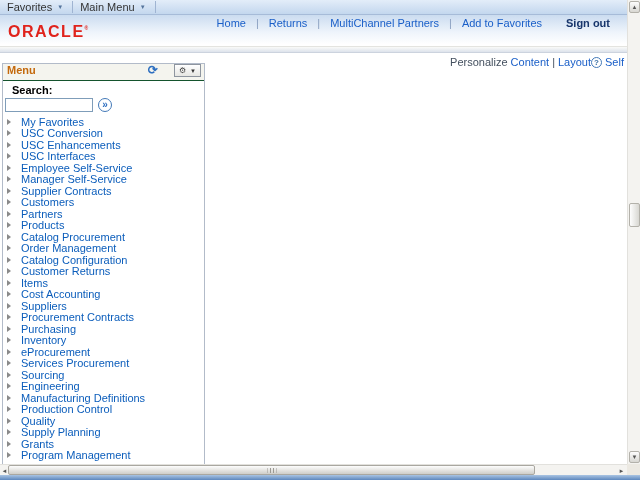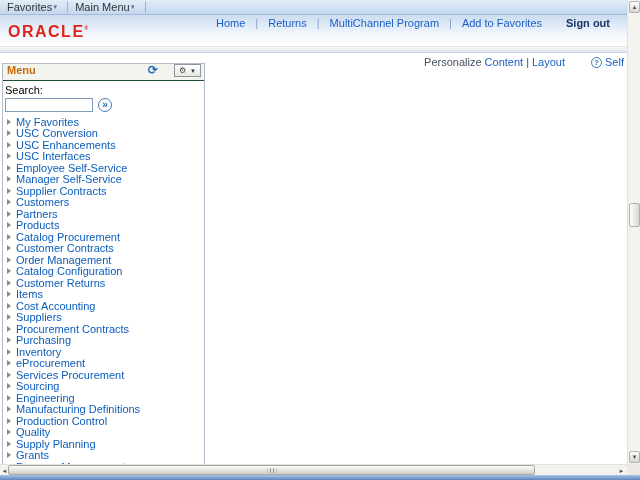--- a/index.html
+++ b/index.html
@@ -6,59 +6,59 @@
   html,body { width:640px; height:480px; overflow:hidden; }
   body { font-family:"Liberation Sans", sans-serif; background:#fff; }
   a { text-decoration:none; cursor:pointer; }
 
   .viewport { width:640px; height:480px; position:relative; overflow:hidden; background:#fff; }
   .main-row { display:flex; height:464px; }
   .content { width:627px; display:flex; flex-direction:column; overflow:hidden; }
 
   
   .topbar { height:15px; background:linear-gradient(#e3edf9,#c3d7ee); border-bottom:1px solid #a6bbd8; display:flex; align-items:stretch; font-size:11px; color:#333; flex:0 0 15px; }
-  .tb-item { padding:0 9px 0 7px; display:flex; align-items:center; gap:0; cursor:pointer; }
+  .tb-item { padding:0 9px 0 7px; display:flex; align-items:center; gap:5px; cursor:pointer; }
   .tb-sep { width:1px; background:#9fb4d2; margin:1px 0; }
   .dd-arrow { font-size:6px; color:#55749c; line-height:1; }
 
   
   .banner { height:31px; background:linear-gradient(#cbdcf0,#eef4fb 55%,#ffffff 95%); position:relative; flex:0 0 31px; }
   .logo { position:absolute; left:8px; top:9px; color:#e0231c; font-size:16px; font-weight:bold; letter-spacing:1.5px; line-height:1; }
   .logo sup { font-size:5px; vertical-align:7px; letter-spacing:0; }
   .banner-links { position:absolute; right:17px; top:2px; font-size:11px; display:flex; align-items:center; white-space:nowrap; }
   .blink { color:#1a5fc8; }
   .blsep { color:#8aa0c0; margin:0 10px; }
   .signout { color:#17356b; font-weight:bold; margin-left:24px; cursor:pointer; }
 
   .band { height:7px; background:linear-gradient(#fafaf8,#dde3ec); border-top:1px solid #e4e4e0; border-bottom:1px solid #ccd3de; flex:0 0 7px; }
 
   
   .body-area { flex:1; display:flex; position:relative; background:#fff; overflow:hidden; }
-  .util-row { position:absolute; top:3px; right:3px; font-size:11px; color:#44505f; display:flex; align-items:center; gap:26px; white-space:nowrap; }
+  .util-row { position:absolute; top:3px; right:3px; font-size:11px; color:#44505f; display:flex; align-items:center; white-space:nowrap; }
   .util-row a { color:#1a5fc8; }
   .usep { color:#44505f; margin:0 3px; }
   .help-group { display:flex; align-items:center; gap:3px; }
   .help-icon { width:11px; height:11px; border:1px solid #4379b8; border-radius:50%; color:#3a6ea5; font-size:8px; font-weight:bold; display:flex; align-items:center; justify-content:center; }
 
   
   .left-col { width:203px; margin:10px 0 0 2px; border:1px solid #b2bbc9; border-bottom:none; display:flex; flex-direction:column; overflow:hidden; background:#fff; flex:0 0 203px; }
   .pagelet-header { height:17px; background:#f4f4ee; border-bottom:1px solid #14532d; display:flex; align-items:flex-start; padding:0 3px 0 4px; font-size:11px; flex:0 0 17px; }
   .menu-title { color:#c4690c; font-weight:bold; flex:1; }
   .refresh-icon { color:#2e6fc0; font-size:12px; font-weight:bold; margin-right:16px; cursor:pointer; line-height:1; }
   .gear-btn { border:1px solid #8e959f; background:linear-gradient(#ffffff,#e6e6e2); font-size:8px; height:13px; padding:0 4px; display:flex; align-items:center; gap:4px; color:#444; cursor:pointer; }
   .gear-btn .dd-arrow { font-size:6px; color:#333; }
 
   .search-area { padding:3px 2px 2px 2px; }
-  .search-label { font-size:11px; font-weight:normal; color:#000; margin:0 0 2px 0; }
+  .search-label { font-size:11px; font-weight:bold; color:#000; margin:0 0 2px 7px; }
   .search-row { display:flex; align-items:center; gap:5px; }
   .search-input { width:88px; height:14px; border:1px solid #7f9db9; font-size:11px; padding:0 2px; font-family:"Liberation Sans",sans-serif; }
   .go-btn { width:14px; height:14px; border:1px solid #4379b8; border-radius:50%; color:#2e6fc0; font-size:10px; font-weight:bold; display:flex; align-items:center; justify-content:center; cursor:pointer; background:#fff; line-height:1; padding-bottom:1px; }
 
   .menu-list { margin-top:2px; overflow:hidden; }
-  .menu-item { display:flex; align-items:center; height:11.5px; padding-left:4px; gap:5px; cursor:pointer; }
+  .menu-item { display:flex; align-items:center; height:11.5px; padding-left:4px; gap:10px; cursor:pointer; }
   .tri { width:0; height:0; border-left:4px solid #8a8a8a; border-top:3px solid transparent; border-bottom:3px solid transparent; flex:0 0 auto; }
   .mi-label { color:#0b5dbb; font-size:11px; white-space:nowrap; }
 
   .right-area { flex:1; background:#fff; }
 
   
   .vscroll { width:13px; flex:0 0 13px; background:#f4f3f0; border-left:1px solid #e2e1dd; position:relative; }
   .sb-btn { position:absolute; left:1px; width:11px; height:12px; background:linear-gradient(#fdfdfd,#d8d7d2); border:1px solid #b3b1aa; border-radius:2px; display:flex; align-items:center; justify-content:center; font-size:6px; color:#555; cursor:pointer; line-height:1; }
   .v-up { top:1px; }
   .v-down { bottom:1px; }
@@ -92,21 +92,21 @@
         <div class="tb-item">
           <span>Main Menu</span>
           <span class="dd-arrow">▼</span>
         </div>
         <div class="tb-sep"></div>
       </div>
 
       <div class="banner">
         <div class="logo"><span>ORACLE</span><sup>®</sup></div>
         <div class="banner-links">
-          <span><a class="blink">Home</a><span class="blsep">|</span><a class="blink">Returns</a><span class="blsep">|</span><a class="blink">MultiChannel Program</a><span class="blsep">|</span><a class="blink">Add to Favorites</a></span>
+          <span><a class="blink">Home</a><span class="blsep">|</span><a class="blink">Returns</a><span class="blsep">|</span><a class="blink">MultiChannel Partners</a><span class="blsep">|</span><a class="blink">Add to Favorites</a></span>
           <span class="signout">Sign out</span>
         </div>
       </div>
 
       <div class="band"></div>
 
       <div class="body-area">
         <div class="util-row">
           <span class="personalize">
             <span>Personalize</span>
@@ -174,24 +174,20 @@
               <div class="menu-item">
                 <span class="tri"></span>
                 <a class="mi-label">Products</a>
               </div>
               <div class="menu-item">
                 <span class="tri"></span>
                 <a class="mi-label">Catalog Procurement</a>
               </div>
               <div class="menu-item">
                 <span class="tri"></span>
-                <a class="mi-label">Customer Contracts</a>
-              </div>
-              <div class="menu-item">
-                <span class="tri"></span>
                 <a class="mi-label">Order Management</a>
               </div>
               <div class="menu-item">
                 <span class="tri"></span>
                 <a class="mi-label">Catalog Configuration</a>
               </div>
               <div class="menu-item">
                 <span class="tri"></span>
                 <a class="mi-label">Customer Returns</a>
               </div>

